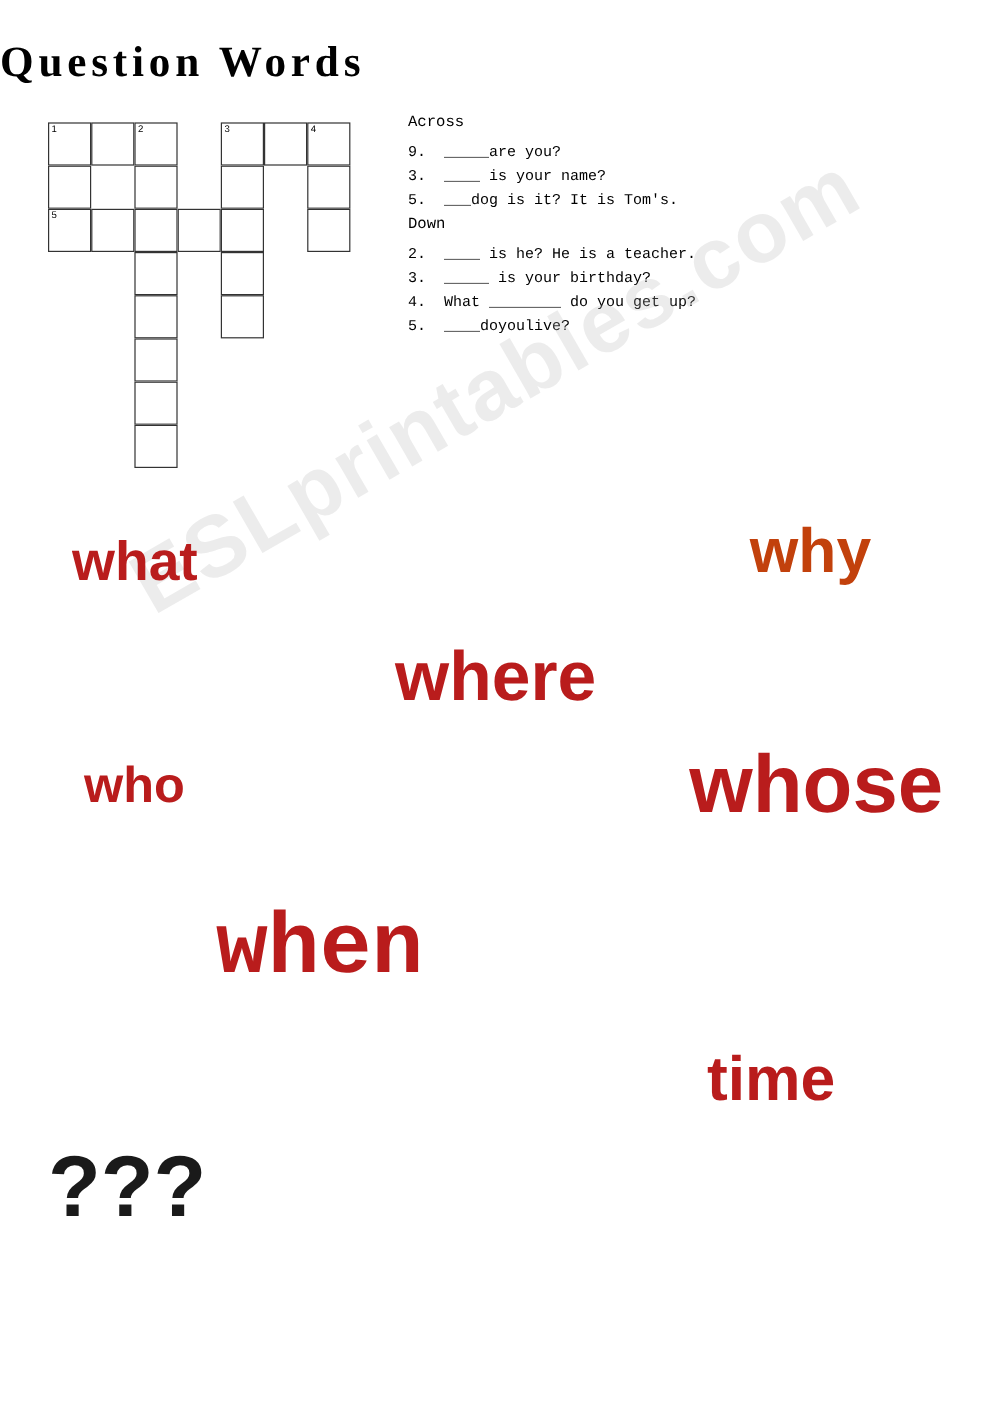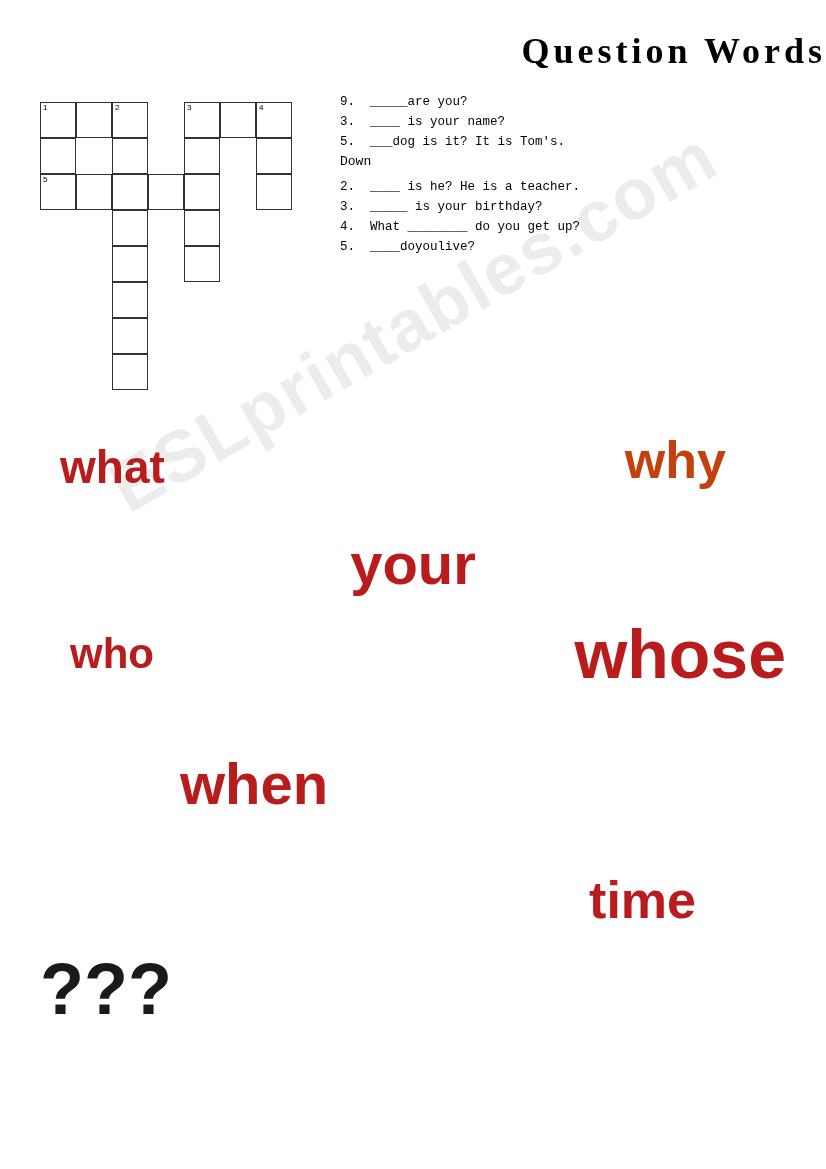--- a/index.html
+++ b/index.html
@@ -6,21 +6,21 @@
     body {
       width: 826px;
       min-height: 1169px;
       background: #ffffff;
       font-family: 'Courier New', Courier, monospace;
       position: relative;
       overflow: hidden;
     }
 
     .page-title {
-      text-align: right;
+      text-align: left;
       font-family: Georgia, 'Times New Roman', serif;
       font-size: 36px;
       font-weight: bold;
       letter-spacing: 4px;
       padding: 30px 0 20px 0;
     }
 
     .content-area {
       display: flex;
       flex-direction: row;
@@ -215,20 +215,21 @@
       <div class="cell empty"></div>
       <div class="cell"></div>
       <div class="cell empty"></div>
       <div class="cell empty"></div>
       <div class="cell empty"></div>
       <div class="cell empty"></div>
     </div>
   </div>
 
   <div class="clues-section">
+    <div class="section-label">Across</div>
     <div class="clue-item">9.  _____are you?</div>
     <div class="clue-item">3.  ____ is your name?</div>
     <div class="clue-item">5.  ___dog is it? It is Tom's.</div>
 
     <div class="section-label section-gap">Down</div>
     <div class="clue-item">2.  ____ is he? He is a teacher.</div>
     <div class="clue-item">3.  _____ is your birthday?</div>
     <div class="clue-item">4.  What ________ do you get up?</div>
     <div class="clue-item">5.  ____doyoulive?</div>
   </div>
@@ -236,25 +237,25 @@
 </div>
 
 <div class="watermark">ESLprintables.com</div>
 
 <div class="words-area">
 
   <div class="word-item" style="font-size: 46px; left: 60px; top: 20px;">what</div>
 
   <div class="word-item orange" style="font-size: 52px; right: 100px; top: 10px;">why</div>
 
-  <div class="word-item" style="font-size: 58px; left: 50%; transform: translateX(-50%); top: 110px;">your</div>
+  <div class="word-item" style="font-size: 58px; left: 50%; transform: translateX(-50%); top: 110px;">where</div>
 
   <div class="word-item" style="font-size: 42px; left: 70px; top: 210px;">who</div>
 
   <div class="word-item" style="font-size: 68px; right: 40px; top: 195px;">whose</div>
 
-  <div class="word-item" style="font-size: 58px; left: 180px; top: 330px;">when</div>
+  <div class="word-item" style="font-size: 72px; left: 180px; top: 330px; font-family: Liberation Mono, monospace;">when</div>
 
   <div class="word-item" style="font-size: 52px; right: 130px; top: 450px;">time</div>
 
   <div class="question-marks">???</div>
 
 </div>
 
 </body></html>

